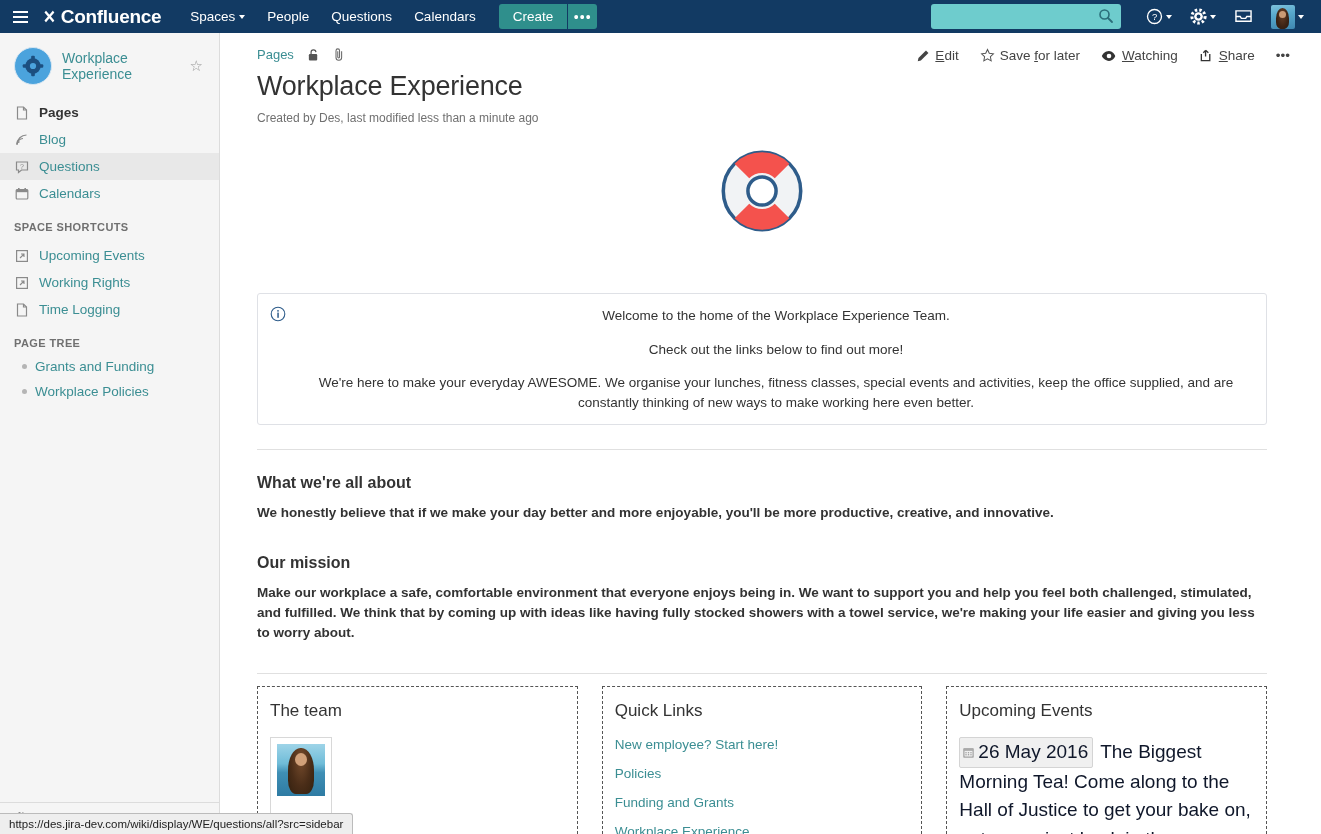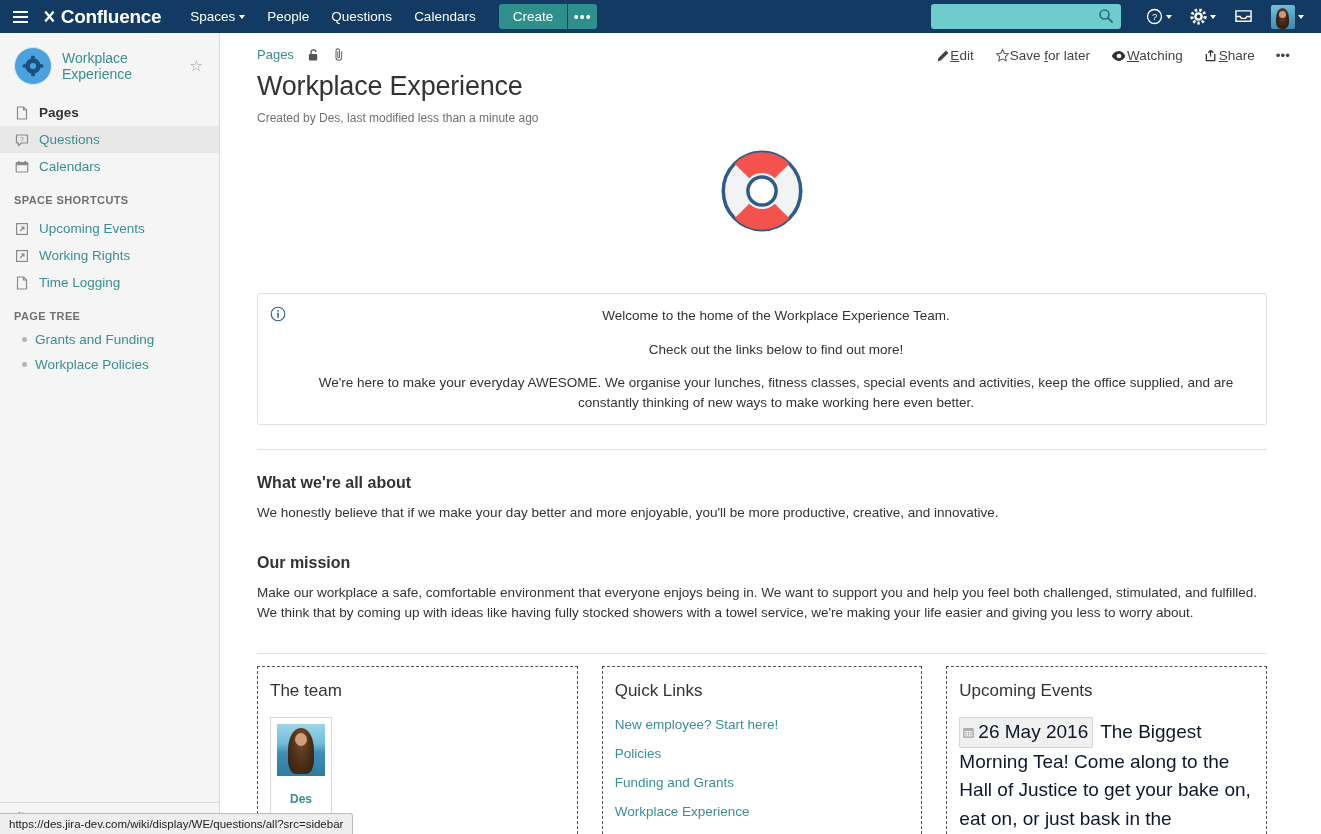--- a/index.html
+++ b/index.html
@@ -161,21 +161,21 @@
     position: absolute; top: 33px; left: 221px;
     width: 1100px; height: 801px;
     overflow: hidden; background: #fff;
   }
   #page-toolbar {
     position: absolute; right: 22px; top: 11px;
     display: flex; align-items: center; gap: 3px;
     font-size: 13.5px; color: #444;
   }
   .tool-btn {
-    display: flex; align-items: center; 
+    display: flex; align-items: center; gap: 5px;
     padding: 4px 9px; cursor: pointer; border-radius: 3px; white-space: nowrap;
   }
   .tool-btn u { text-decoration: underline; }
   #breadcrumbs {
     padding: 14px 0 0 36px;
     display: flex; align-items: center; gap: 13px;
     font-size: 13px;
   }
   #breadcrumbs a { color: #3b8e93; text-decoration: none; cursor: pointer; }
   #page-title {
@@ -200,21 +200,21 @@
   }
   #info-panel p {
     margin: 0 0 14px 0; text-align: center; font-size: 13.5px; color: #333;
     line-height: 1.45;
   }
   #info-panel p:last-child { margin-bottom: 0; }
   hr.rule { border: none; border-top: 1px solid #e0e0e0; margin: 24px 0; }
   h2.sec {
     font-size: 16px; font-weight: bold; color: #333; margin: 0 0 11px 0;
   }
-  p.body { font-size: 13.5px; line-height: 1.5; color: #333; margin: 0; }
+  p.body { font-size: 13.5px; line-height: 1.5; color: #333; margin: 0; font-weight: bold; }
 
   #cols { display: flex; gap: 24px; margin-top: 12px; }
   .col {
     flex: 1 1 0; border: 1px dashed #555; padding: 14px 12px 16px 12px;
     min-height: 190px; position: relative;
   }
   .col h3 {
     margin: 0 0 16px 0; font-size: 17px; font-weight: normal; color: #333;
   }
   .profile-card {
@@ -346,20 +346,30 @@
     <span id="space-star">☆</span>
   </div>
 
   <ul class="side-list">
     <li class="side-item bold">
       <svg class="sicon" viewBox="0 0 16 16">
         <path d="M3.5 2h6l3 3v9h-9z" fill="none" stroke="#8a8a8a" stroke-width="1.2"></path>
         <path d="M9.5 2v3h3" fill="none" stroke="#8a8a8a" stroke-width="1.2"></path>
       </svg>
       <span>Pages</span>
+    </li>
+    <li class="side-item">
+      <svg class="sicon" viewBox="0 0 16 16">
+        <g fill="none" stroke="#8a8a8a" stroke-width="1.2">
+          <path d="M3 12.5a9.5 9.5 0 0 1 9.5-9.5"></path>
+          <path d="M3 12.5a6 6 0 0 1 6-6"></path>
+          <path d="M3 12.5a2.6 2.6 0 0 1 2.6-2.6"></path>
+        </g>
+      </svg>
+      <span>Blog</span>
     </li>
     <li class="side-item active">
       <svg class="sicon" viewBox="0 0 16 16">
         <path d="M2.5 3h11v8h-6l-3 2.5V11h-2z" fill="none" stroke="#8a8a8a" stroke-width="1.2"></path>
         <text x="8" y="9.6" font-size="7" fill="#8a8a8a" text-anchor="middle" font-family="Liberation Sans, sans-serif">?</text>
       </svg>
       <span>Questions</span>
     </li>
     <li class="side-item">
       <svg class="sicon" viewBox="0 0 16 16">

